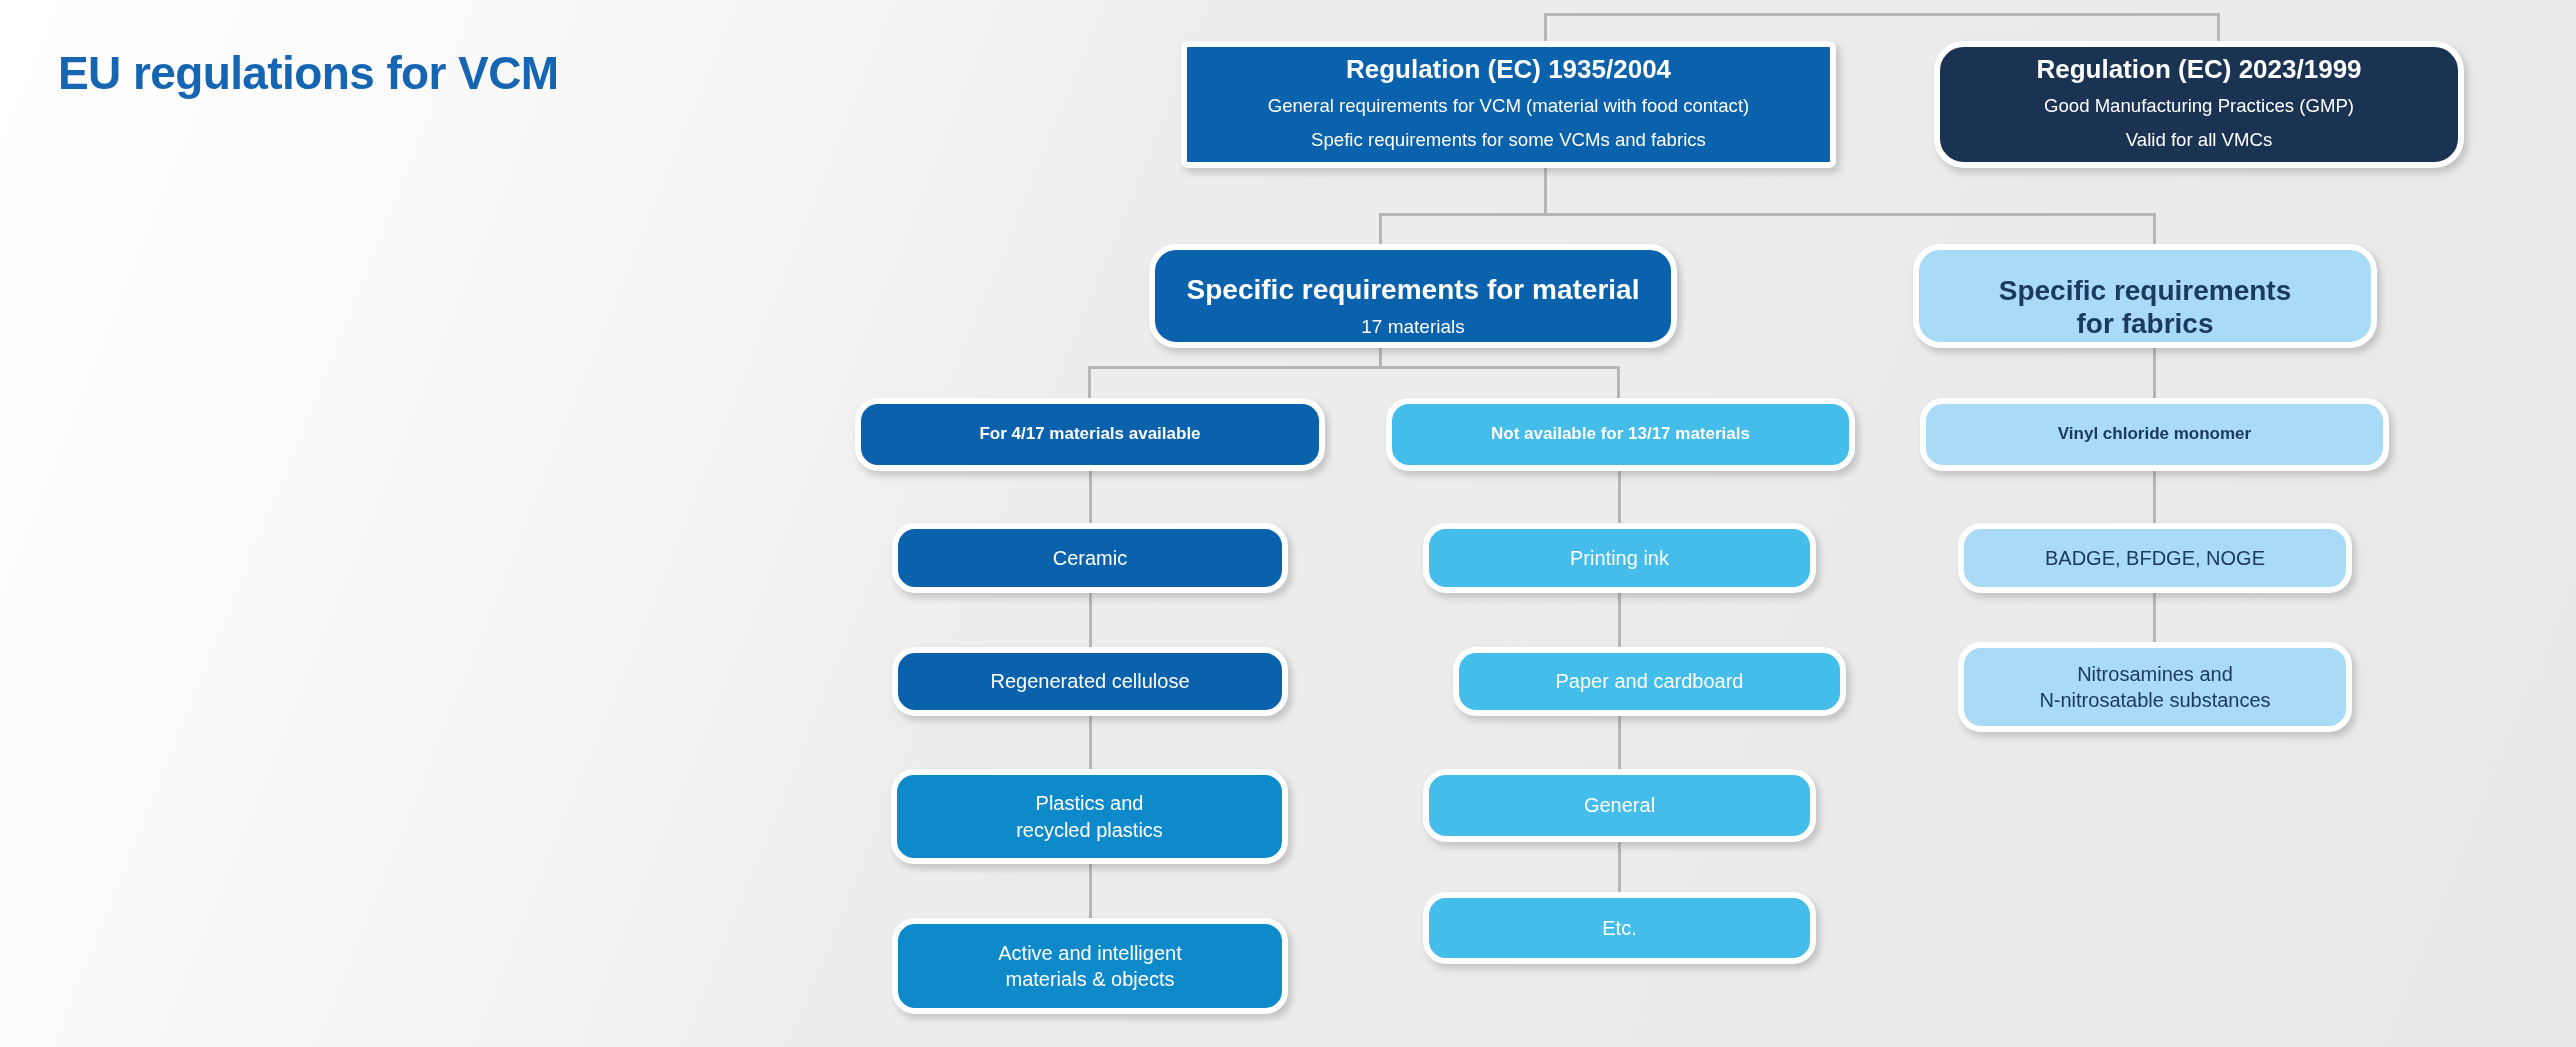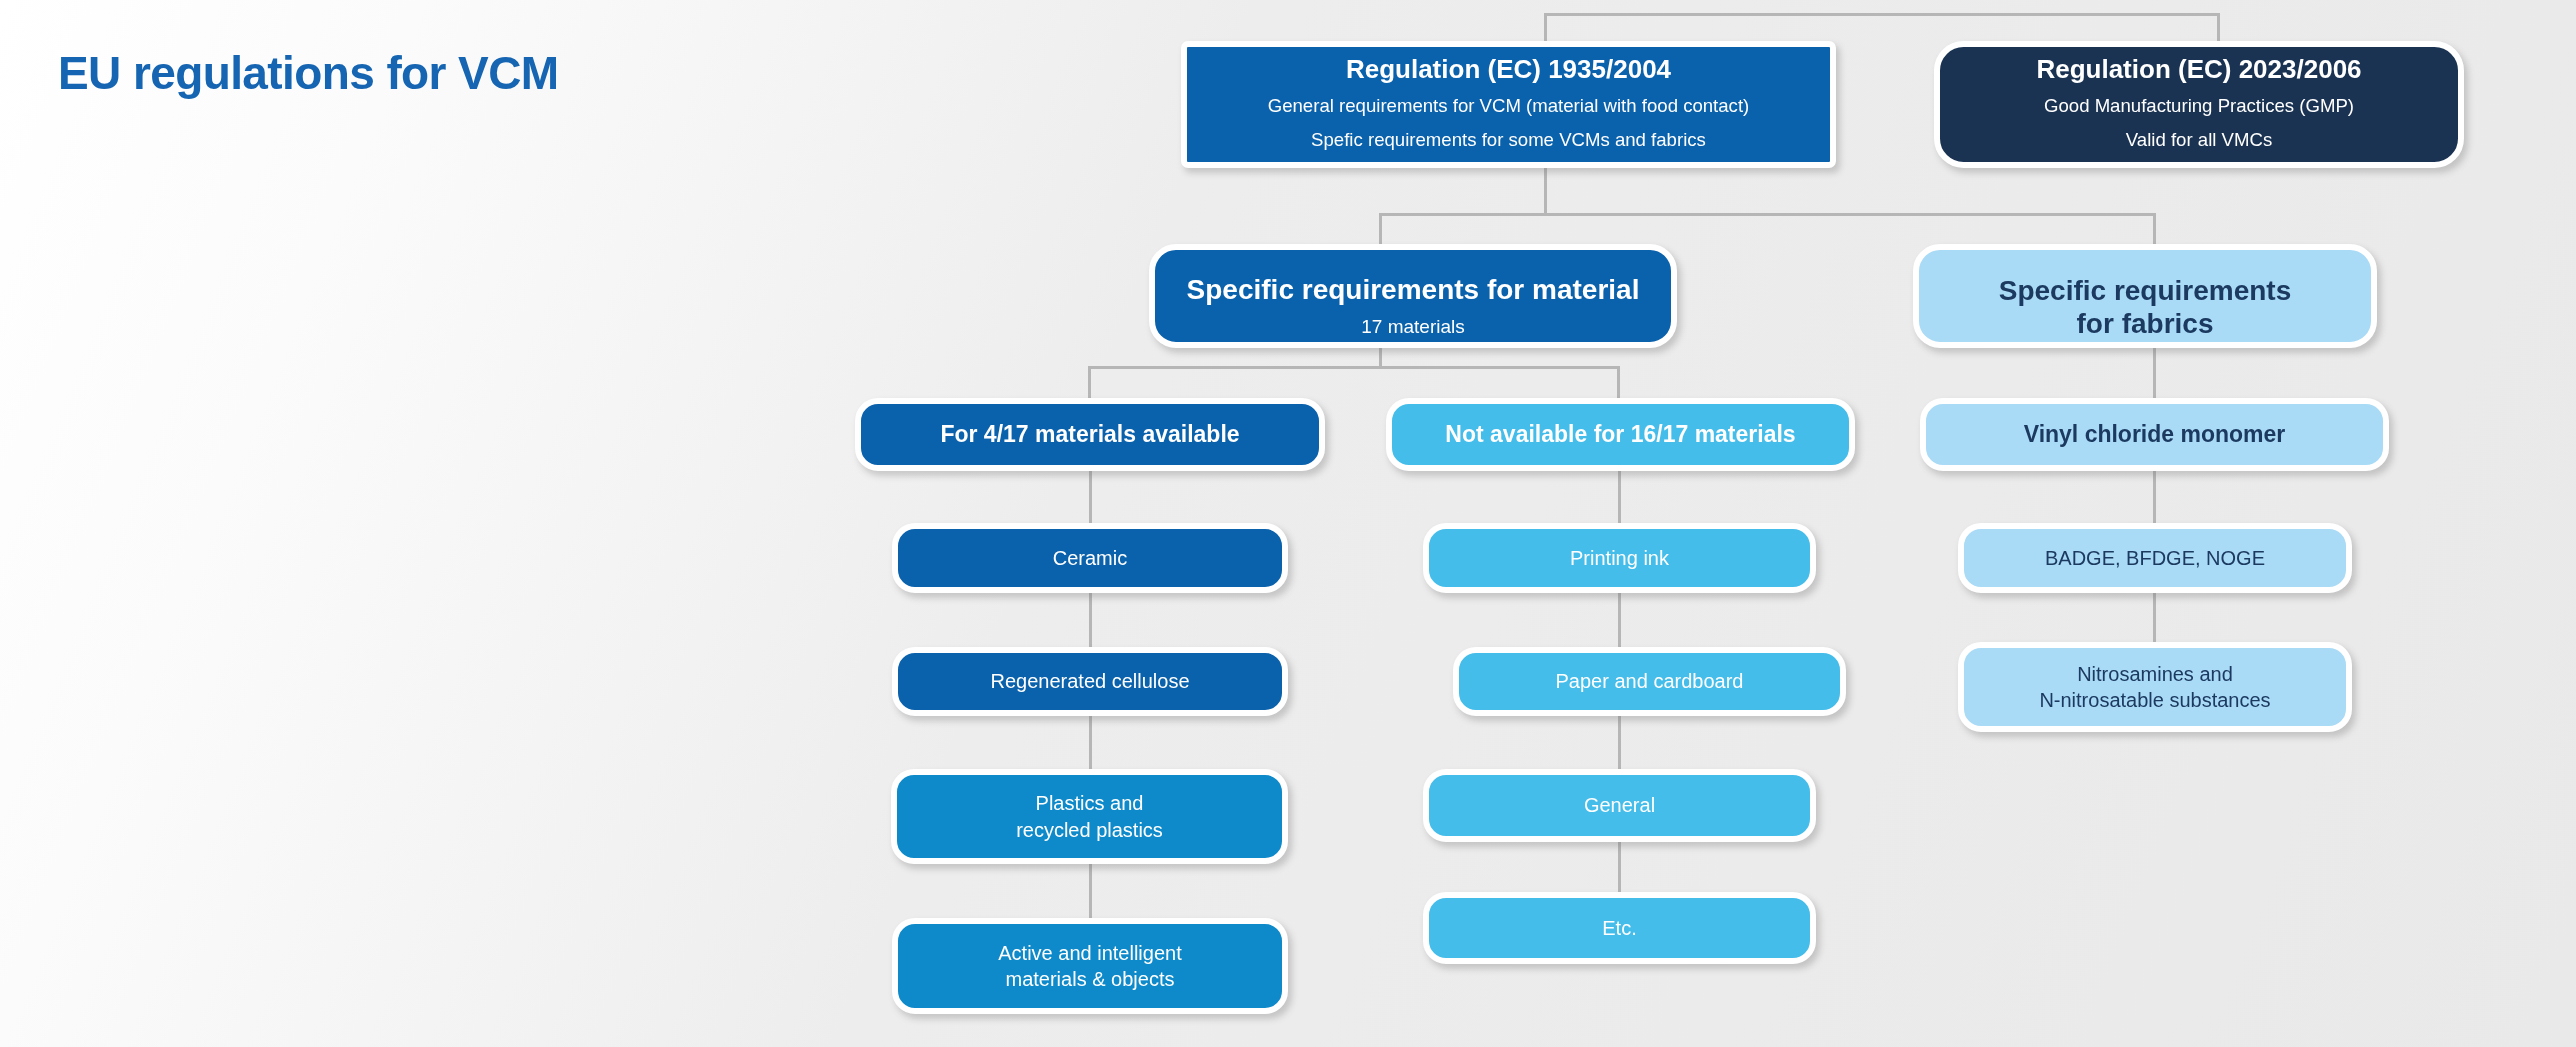--- a/index.html
+++ b/index.html
@@ -43,21 +43,21 @@
   .node.sm{border-radius:23px;gap:3.9px;}
   .bg-medium{background:var(--medium-blue);color:#fff;}
   .bg-bright{background:var(--bright-blue);color:#fff;}
   .bg-cyan{background:var(--cyan);color:#fff;}
   .bg-light{background:var(--light-blue);color:var(--navy-text);}
   .bg-navy{background:var(--navy-bg);color:#fff;}
   .node-title{font-size:26px;font-weight:700;line-height:1.15;white-space:pre-line;}
   .node-title.mid{font-size:28px;margin-top:23px;}
   .node-sub{font-size:18.6px;font-weight:400;line-height:1.5;white-space:pre-line;}
   .node-sub.bigger{font-size:19px;}
-  .lbl-bold{font-size:23px;font-weight:700;line-height:1.2;white-space:pre-line;}
+  .lbl-bold{font-size:17px;font-weight:700;line-height:1.2;white-space:pre-line;}
   .lbl{font-size:20px;font-weight:400;line-height:1.32;white-space:pre-line;}
 </style>
 </head>
 <body>
 
 <div class="stage">
 
   <h1 class="title">EU regulations for VCM</h1>
 
   <div class="conn h" style="left:1545px;top:13px;width:674px;"></div>
@@ -88,41 +88,41 @@
   <div class="conn v" style="left:2153px;top:464px;height:67px;"></div>
   <div class="conn v" style="left:2153px;top:585px;height:62px;"></div>
 
   <div class="node bg-medium" style="left:1181px;top:41px;width:655px;height:127px;border-radius:7px;">
     <div class="node-title">Regulation (EC) 1935/2004</div>
     <div class="node-sub">General requirements for VCM (material with food contact)</div>
     <div class="node-sub">Spefic requirements for some VCMs and fabrics</div>
   </div>
 
   <div class="node bg-navy" style="left:1934px;top:41px;width:530px;height:127px;border-radius:29.5px;">
-    <div class="node-title">Regulation (EC) 2023/2006</div>
+    <div class="node-title">Regulation (EC) 2023/1999</div>
     <div class="node-sub">Good Manufacturing Practices (GMP)</div>
     <div class="node-sub">Valid for all VMCs</div>
   </div>
 
   <div class="node bg-medium" style="left:1149px;top:244px;width:528px;height:104px;border-radius:27px;">
     <div class="node-title mid">Specific requirements for material</div>
     <div class="node-sub bigger">17 materials</div>
   </div>
 
   <div class="node bg-light" style="left:1913px;top:244px;width:464px;height:104px;border-radius:27px;">
     <div class="node-title mid">Specific requirements
 for fabrics</div>
   </div>
 
   <div class="node sm bg-medium" style="left:855px;top:398px;width:470px;height:73px;">
     <div class="lbl-bold">For 4/17 materials available</div>
   </div>
 
   <div class="node sm bg-cyan" style="left:1386px;top:398px;width:469px;height:73px;">
-    <div class="lbl-bold">Not available for 16/17 materials</div>
+    <div class="lbl-bold">Not available for 13/17 materials</div>
   </div>
 
   <div class="node sm bg-light" style="left:1920px;top:398px;width:469px;height:73px;">
     <div class="lbl-bold">Vinyl chloride monomer</div>
   </div>
 
   <div class="node sm bg-medium" style="left:892px;top:523px;width:396px;height:70px;">
     <div class="lbl">Ceramic</div>
   </div>
 

